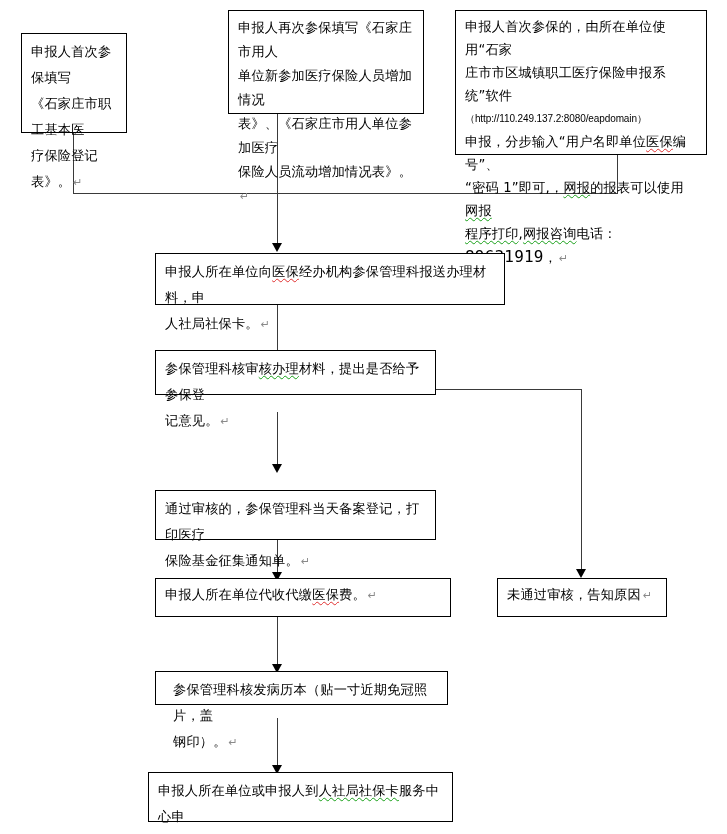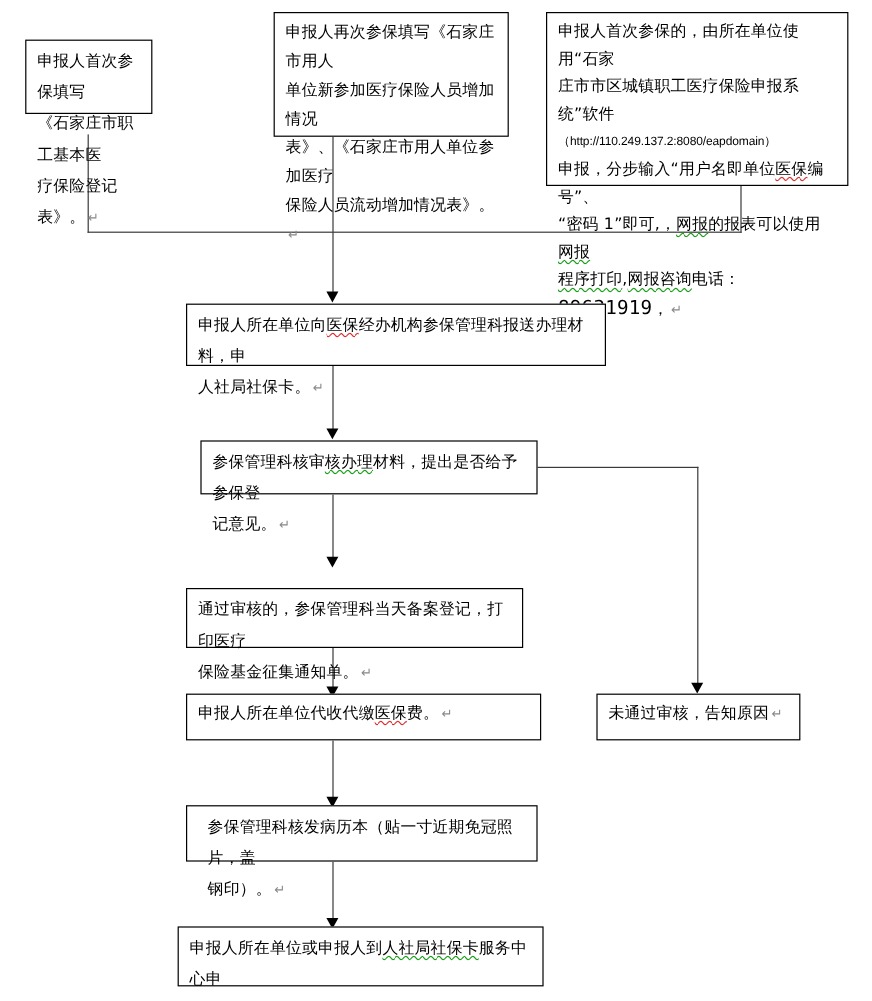--- a/index.html
+++ b/index.html
@@ -75,21 +75,21 @@
 
   <div class="vline" style="left:277px;top:521px;height:53px;"></div>
   <div class="arrowhead" style="left:272px;top:572px;"></div>
 
   <div class="vline" style="left:277px;top:617px;height:52px;"></div>
   <div class="arrowhead" style="left:272px;top:664px;"></div>
 
   <div class="vline" style="left:277px;top:718px;height:52px;"></div>
   <div class="arrowhead" style="left:272px;top:765px;"></div>
 
-  <div class="node" style="left:21px;top:33px;width:106px;height:62px;">
+  <div class="node" style="left:21px;top:33px;width:106px;height:100px;">
     <span class="txt">申报人首次参保填写</span>
     <span class="txt">《石家庄市职工基本医</span>
     <span class="txt"><span>疗保险登记表》。</span><span class="pilcrow">↵</span></span>
   </div>
 
   <div class="node" style="left:228px;top:10px;width:196px;height:104px;line-height:24px;">
     <span class="txt">申报人再次参保填写《石家庄市用人</span>
     <span class="txt">单位新参加医疗保险人员增加情况</span>
     <span class="txt">表》、《石家庄市用人单位参加医疗</span>
     <span class="txt"><span>保险人员流动增加情况表》。</span><span class="pilcrow">↵</span></span>
@@ -102,39 +102,39 @@
     <span class="txt"><span>申报，分步输入“用户名即单位</span><span class="sq-red">医保</span><span>编号”、</span></span>
     <span class="txt"><span>“密码 1”即可,，</span><span class="sq-green">网报</span><span>的报表可以使用</span><span class="sq-green">网报</span></span>
     <span class="txt"><span class="sq-green">程序打印</span><span>,</span><span class="sq-green">网报咨询</span><span>电话：</span><span class="num">89631919</span><span>，</span><span class="pilcrow">↵</span></span>
   </div>
 
   <div class="node" style="left:155px;top:253px;width:350px;height:52px;">
     <span class="txt"><span>申报人所在单位向</span><span class="sq-red">医保</span><span>经办机构参保管理科报送办理材料，申</span></span>
     <span class="txt"><span>人社局社保卡。</span><span class="pilcrow">↵</span></span>
   </div>
 
-  <div class="node" style="left:155px;top:367px;width:281px;height:45px;margin-left:12px;">
+  <div class="node" style="left:155px;top:350px;width:281px;height:45px;">
     <span class="txt"><span>参保管理科核审</span><span class="sq-green">核办理</span><span>材料，提出是否给予参保登</span></span>
     <span class="txt"><span>记意见。</span><span class="pilcrow">↵</span></span>
   </div>
 
   <div class="node" style="left:155px;top:490px;width:281px;height:50px;">
     <span class="txt">通过审核的，参保管理科当天备案登记，打印医疗</span>
     <span class="txt"><span>保险基金征集通知单。</span><span class="pilcrow">↵</span></span>
   </div>
 
   <div class="node" style="left:497px;top:578px;width:170px;height:39px;padding-top:3px;">
     <span class="txt"><span>未通过审核，告知原因</span><span class="pilcrow">↵</span></span>
   </div>
 
   <div class="node" style="left:155px;top:578px;width:296px;height:39px;padding-top:3px;">
     <span class="txt"><span>申报人所在单位代收代缴</span><span class="sq-red">医保</span><span>费。</span><span class="pilcrow">↵</span></span>
   </div>
 
-  <div class="node" style="left:155px;top:671px;width:293px;height:47px;padding-left:17px;">
+  <div class="node" style="left:155px;top:671px;width:293px;height:34px;padding-left:17px;">
     <span class="txt">参保管理科核发病历本（贴一寸近期免冠照片，盖</span>
     <span class="txt"><span>钢印）。</span><span class="pilcrow">↵</span></span>
   </div>
 
   <div class="node" style="left:148px;top:772px;width:305px;height:50px;">
     <span class="txt"><span>申报人所在单位或申报人到</span><span class="sq-green">人社局社保卡</span><span>服务中心申</span></span>
     <span class="txt"></span>
   </div>
 
 </div>

